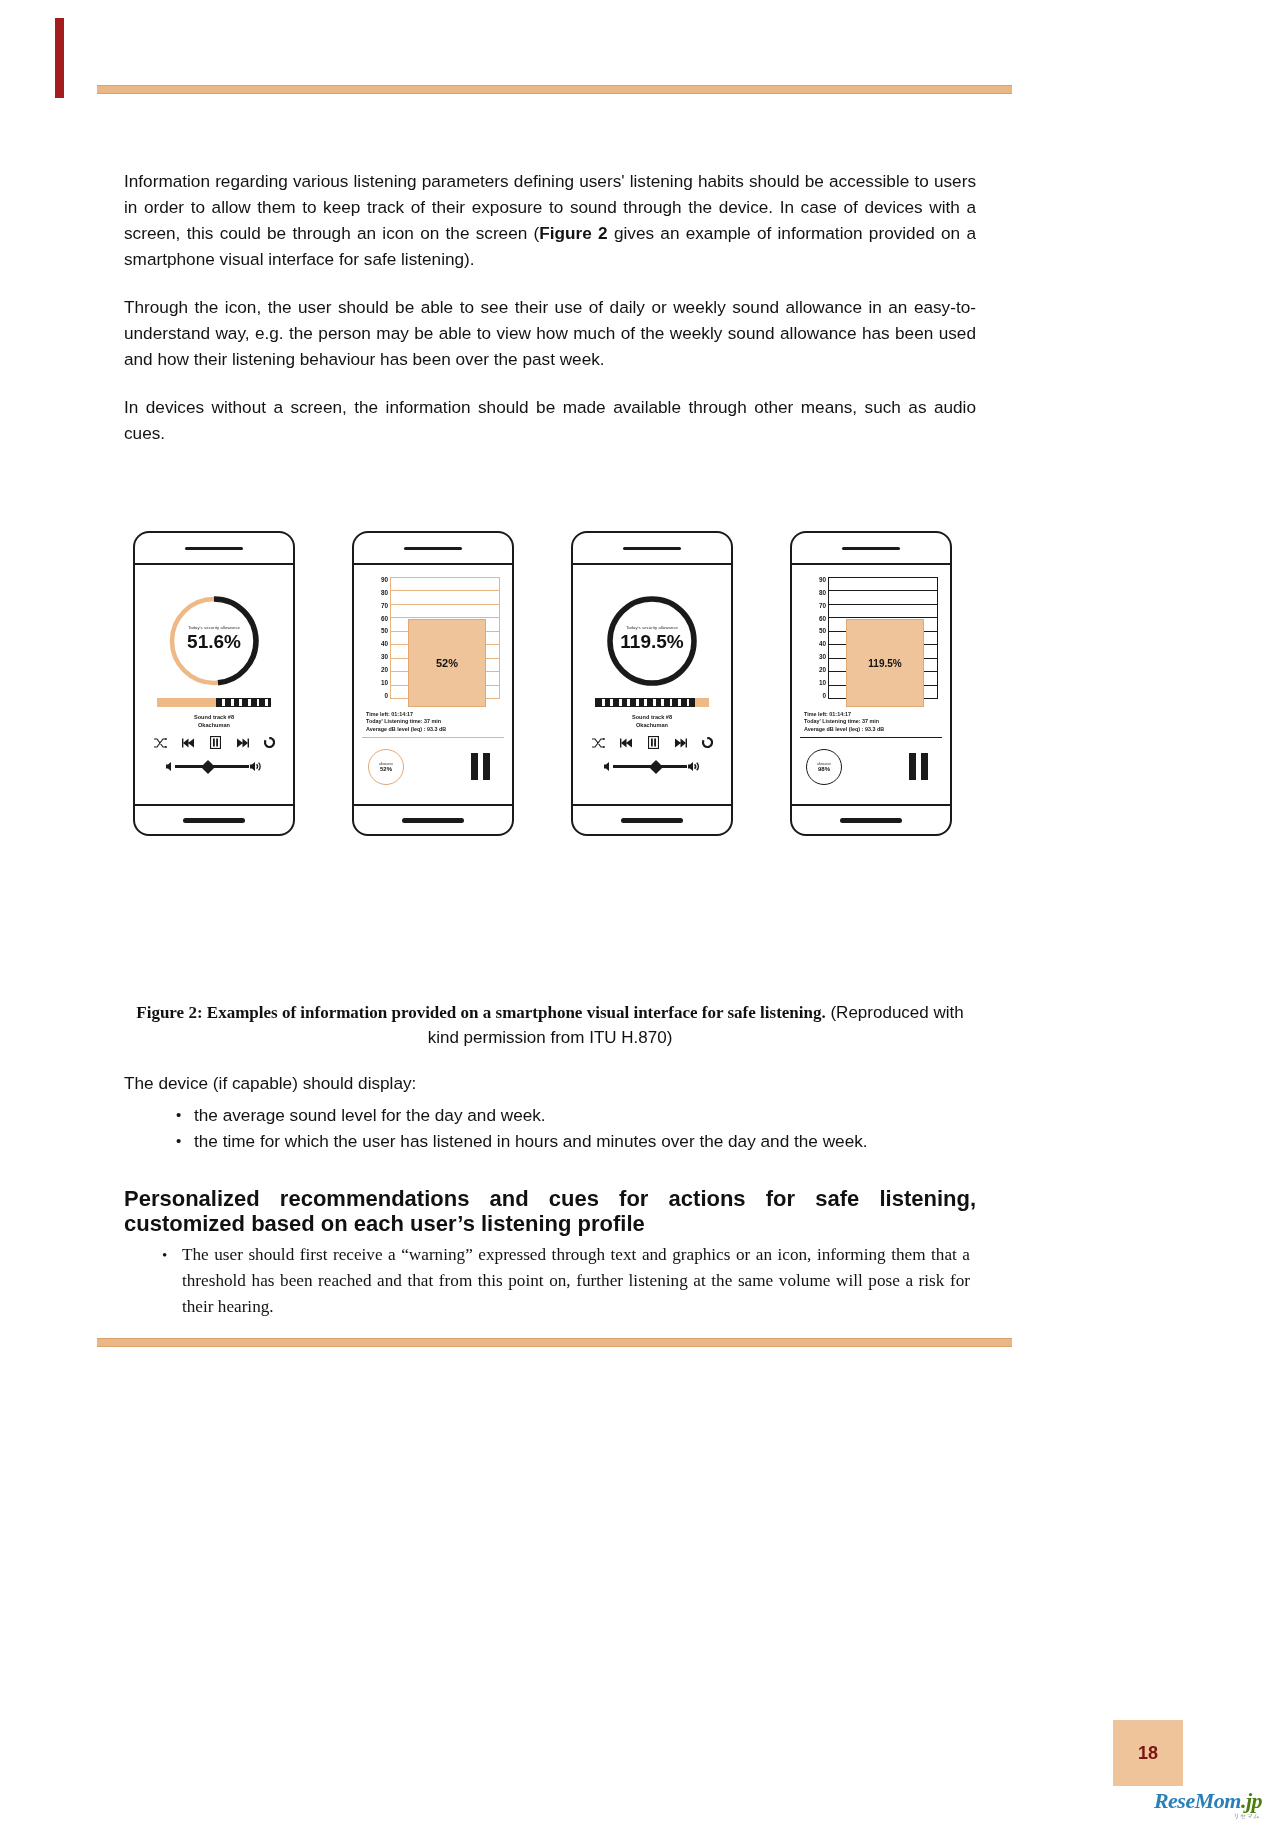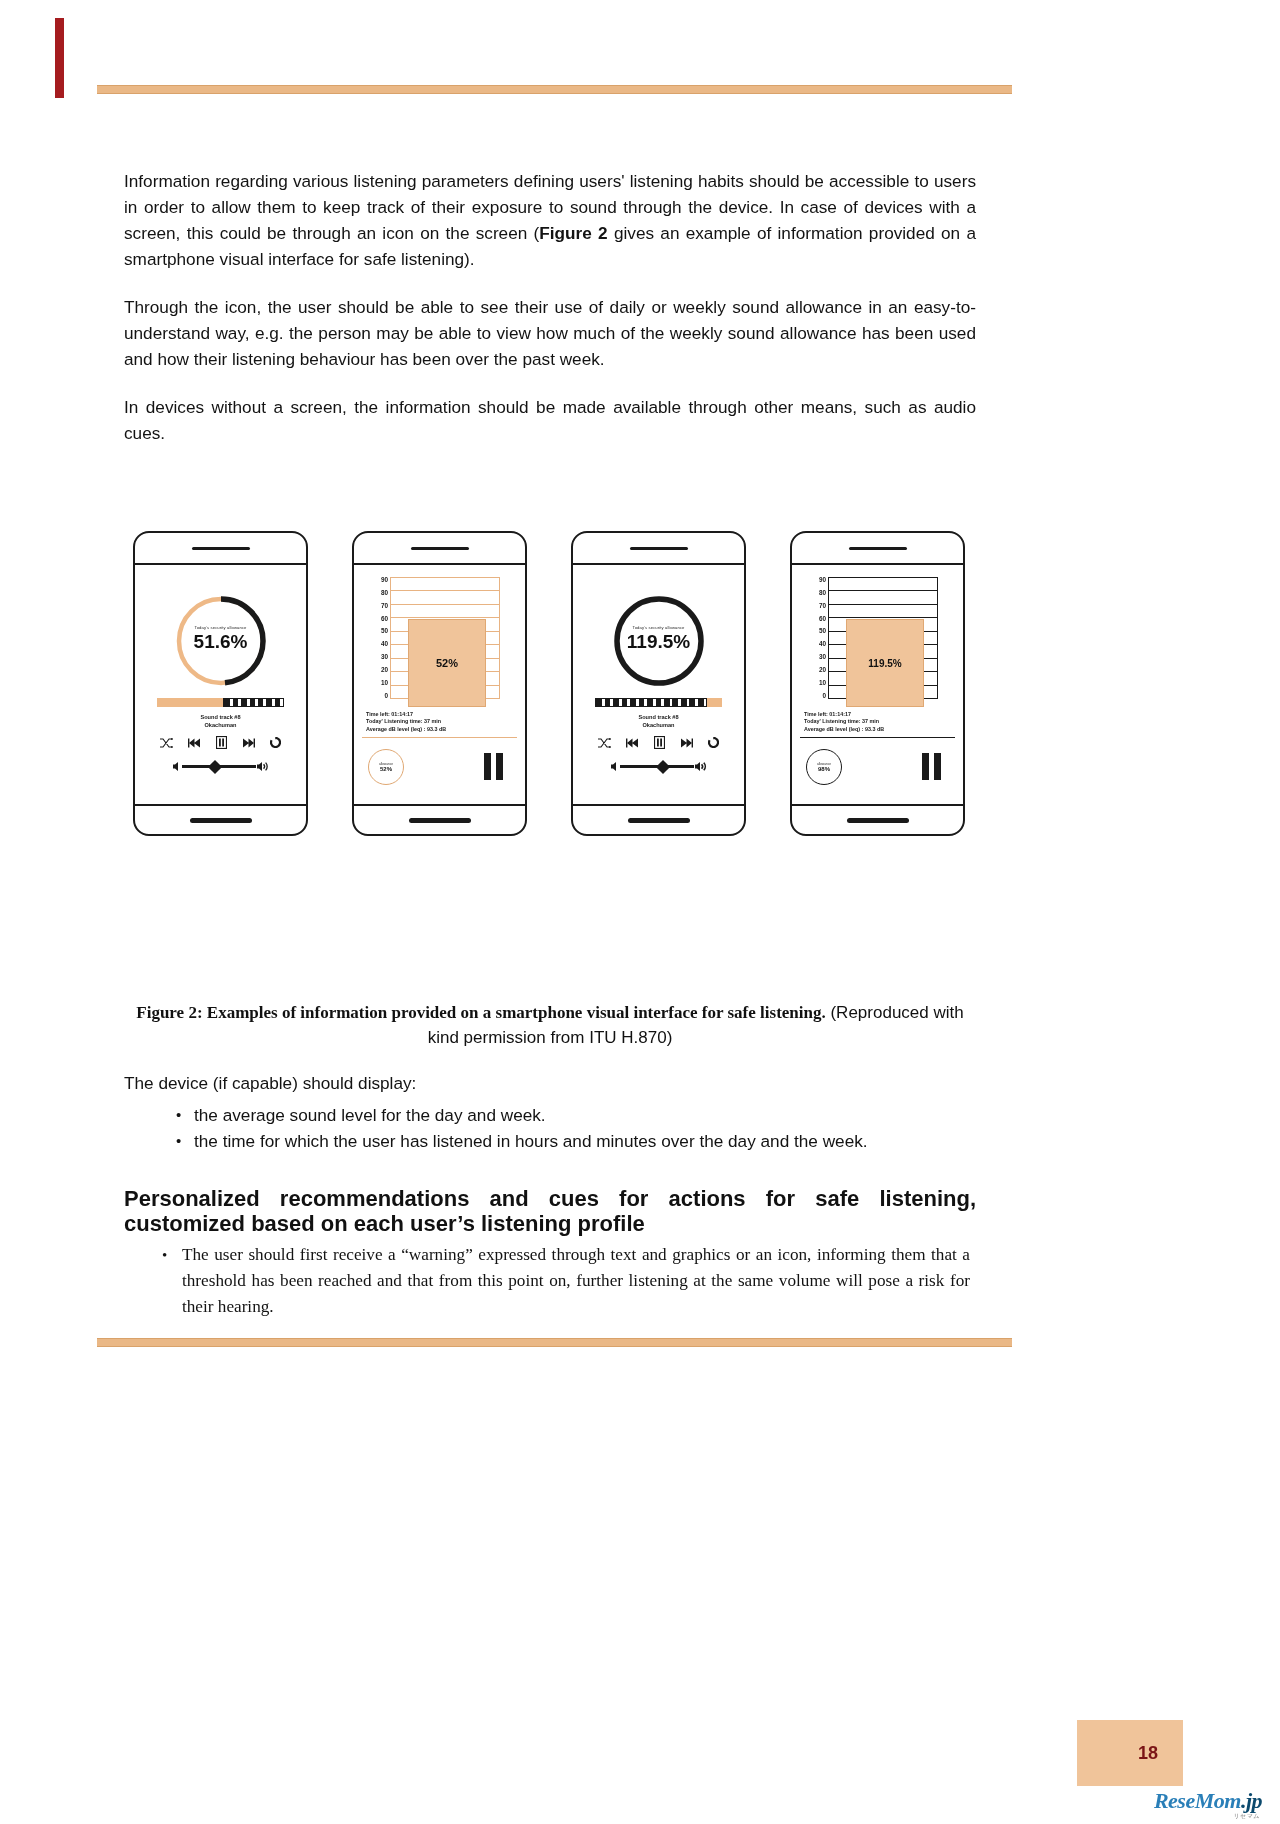--- a/index.html
+++ b/index.html
@@ -35,21 +35,21 @@
     text-align:justify;
     color:#131313;
     font-family:"Liberation Sans", sans-serif;
   }
   p.body.tight{margin-bottom:0;}
   b{font-weight:bold;}
 
   
   .figure{position:absolute;left:130px;top:531px;width:840px;height:310px;}
   .phone{
-    position:absolute;top:0;width:175px;height:305px;
+    position:absolute;top:0;width:162px;height:305px;
     border:2.5px solid #1a1a1a;border-radius:16px;background:#fff;
     box-sizing:border-box;
     padding-left:8px;
   }
   .phone.p1{left:3px;}
   .phone.p2{left:222px;}
   .phone.p3{left:441px;}
   .phone.p4{left:660px;}
   .speaker{
     position:absolute;left:50%;transform:translateX(-50%);top:14px;
@@ -181,29 +181,28 @@
     text-align:justify;color:#111;
     font-family:"Liberation Sans", sans-serif;
   }
 
   
   .page-num{
     position:absolute;right:97px;bottom:38px;width:70px;height:66px;
     background:#f0c49a;display:flex;align-items:center;justify-content:center;
     font-size:18px;font-weight:bold;color:#7a1416;
     font-family:"Liberation Sans", sans-serif;
-    padding-left:36px;
   }
   .watermark{
     position:absolute;right:18px;bottom:10px;
     font-size:22px;font-weight:bold;font-style:italic;letter-spacing:-.5px;
     font-family:"Liberation Serif", serif;
   }
   .wm-a{color:#2a7fb8;}
-  .wm-b{color:#0c4a6e;}
+  .wm-b{color:#4d7c0f;}
   .wm-sub{
     position:absolute;right:20px;bottom:3px;font-size:6px;color:#777;
     font-family:"Liberation Sans", sans-serif;letter-spacing:.5px;
   }
 </style>
 </head>
 <body>
 
 <div class="page">
 

